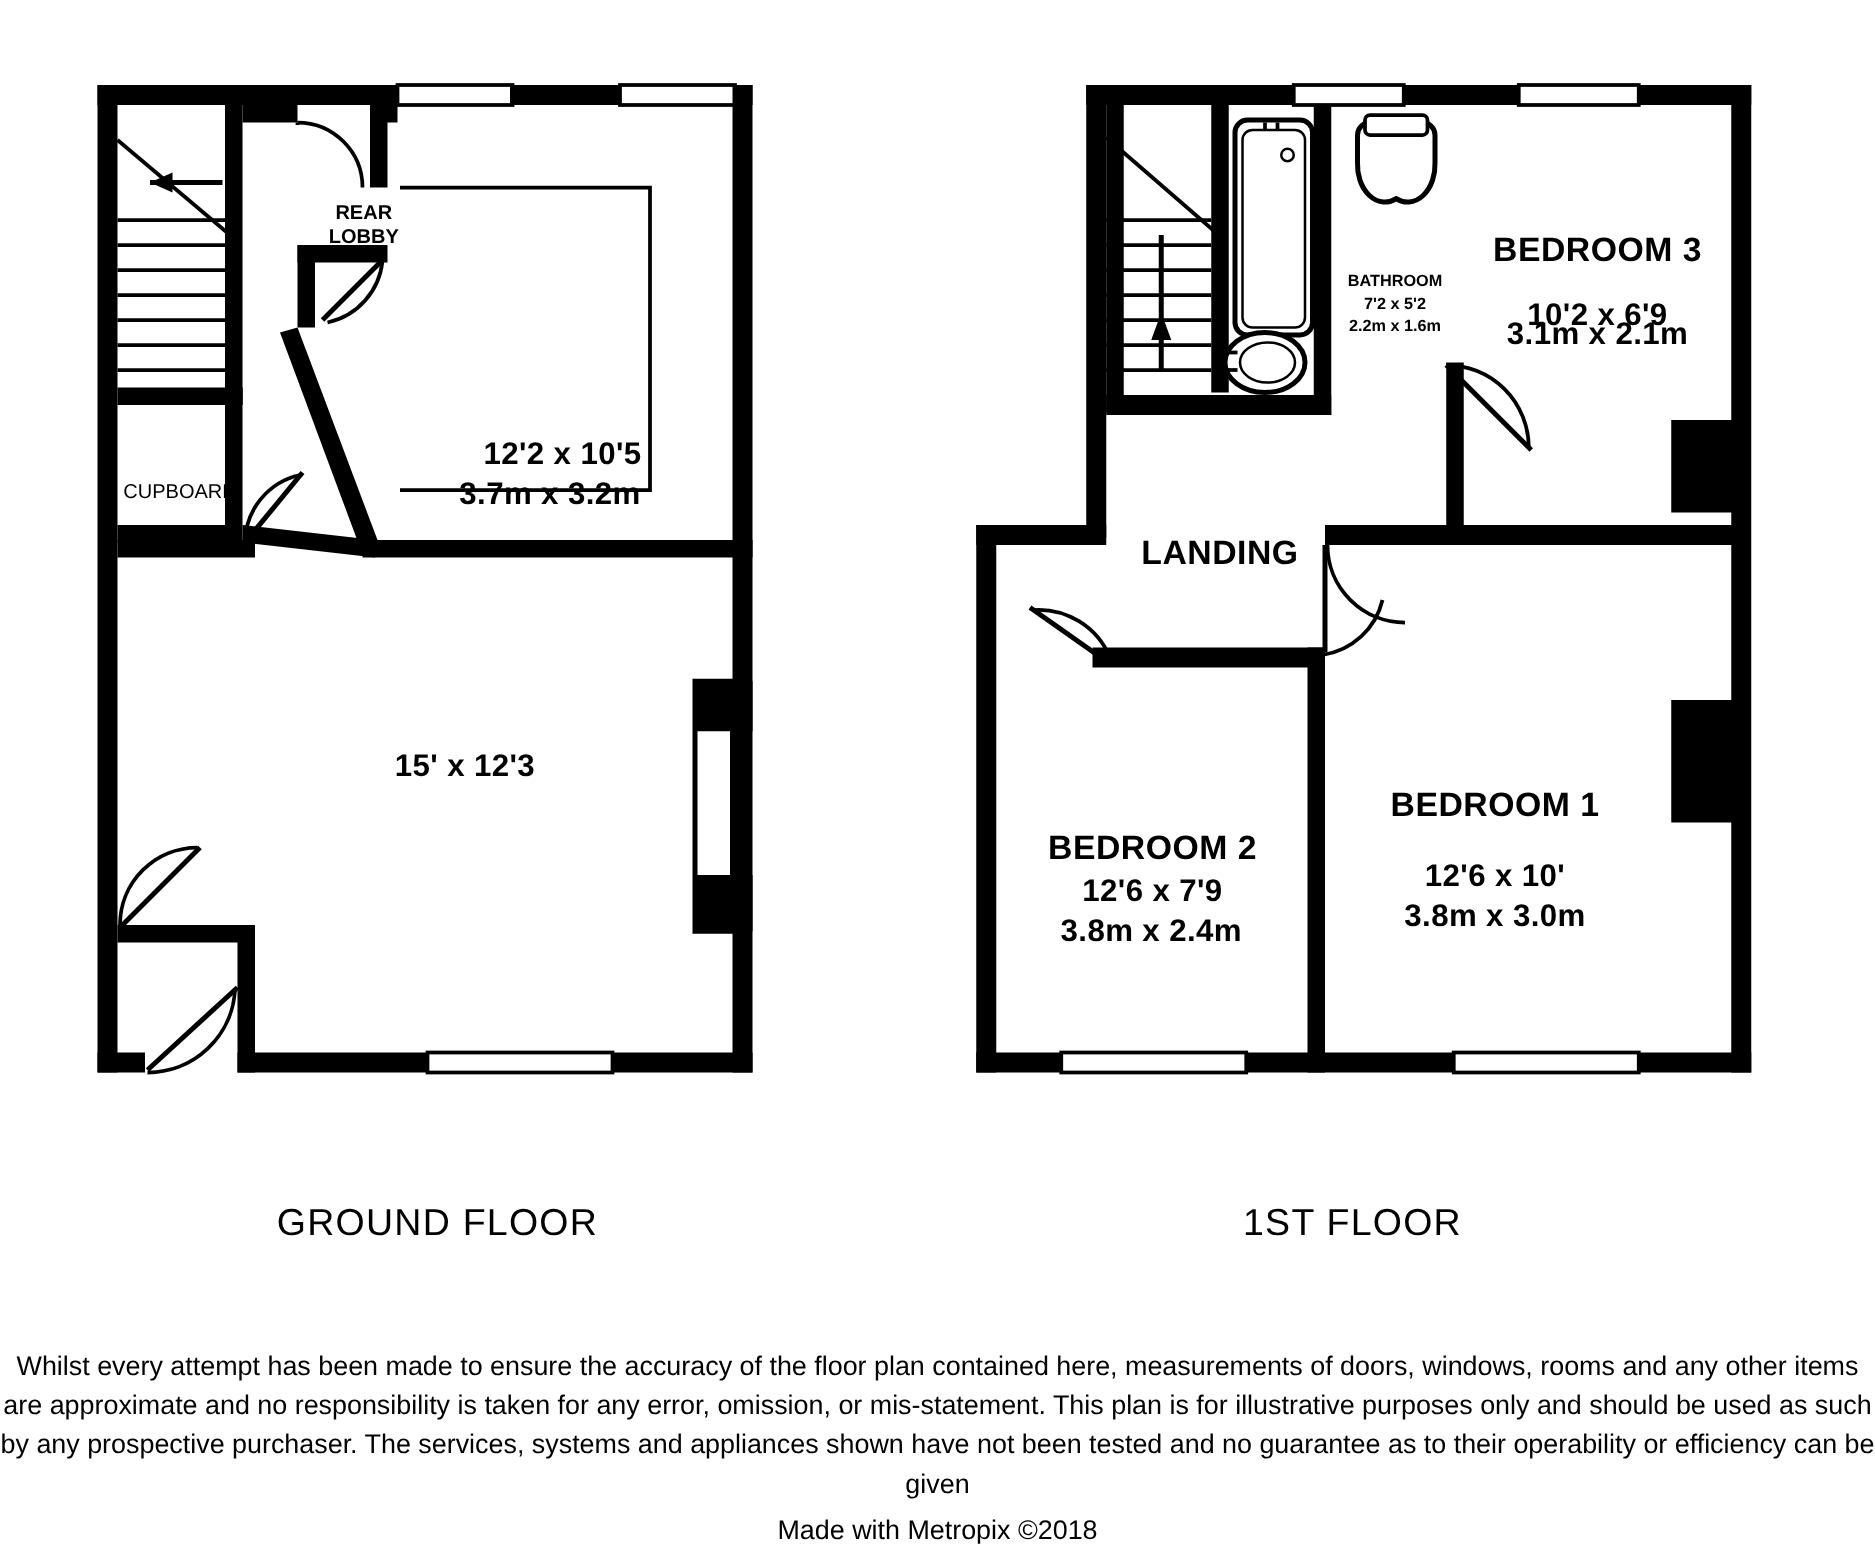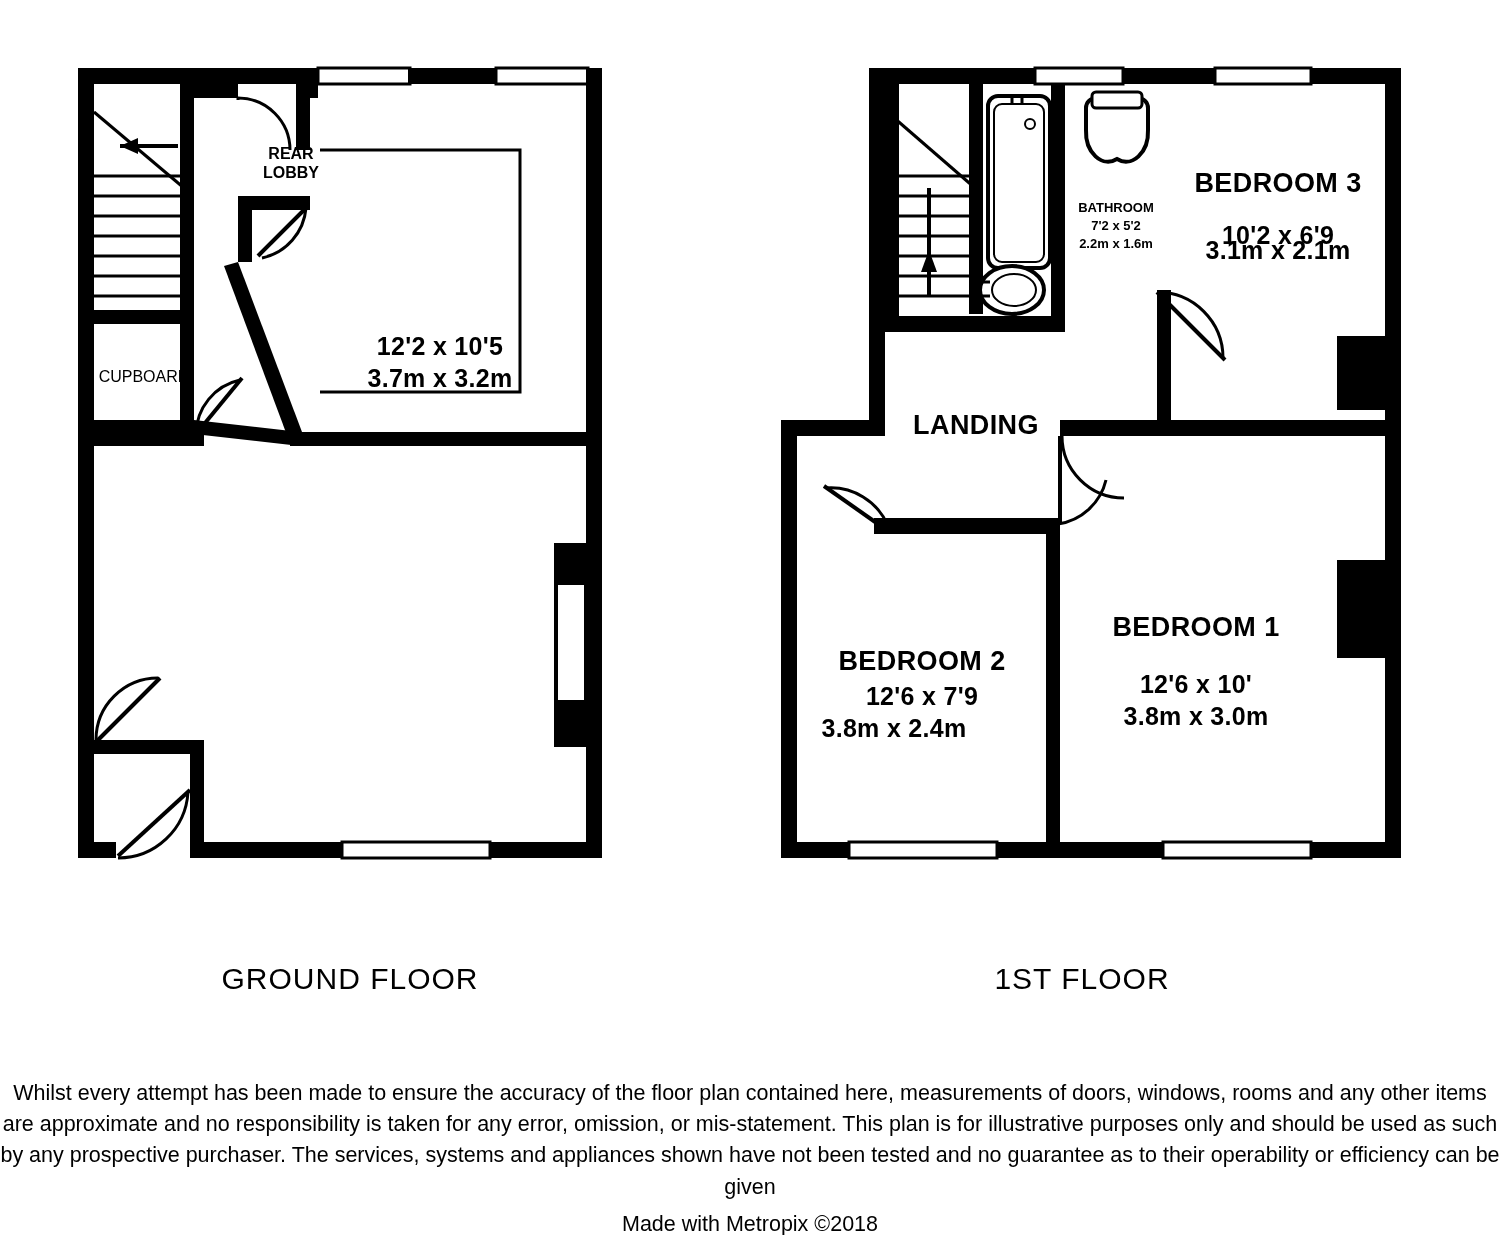--- a/index.html
+++ b/index.html
@@ -27,20 +27,21 @@
     top: 0;
     width: 1500px;
     height: 1235px;
   }
   .lbl {
     position: absolute;
     text-align: center;
     font-weight: bold;
     line-height: 1.18;
     white-space: pre;
+    margin-top: 17px;
   }
   .lbl-room-name {
     font-size: 27px;
     letter-spacing: 0.4px;
   }
   .lbl-room-dim {
     font-size: 25px;
     letter-spacing: 0.3px;
   }
   .lbl-small {
@@ -230,37 +231,38 @@
       <line x1="824" y1="486" x2="878" y2="524" stroke="#000" stroke-width="4"></line>
       <path d="M1058,524 A58,58 0 0 0 1106,480" fill="none" stroke="#000" stroke-width="3"></path>
     </g>
   </svg>
 
   <div class="lbl lbl-small" style="left:236px; top:144px; width:110px;">REAR
 LOBBY</div>
 
   <div class="lbl lbl-cupboard" style="left:84px; top:368px; width:120px;">CUPBOARD</div>
 
-  <div class="lbl lbl-room-dim" style="left:290px; top:332px; width:300px;">12'2 x 10'5</div>
+  <div class="lbl lbl-room-dim" style="left:300px; top:332px; width:300px;">12'2 x 10'5</div>
   <div class="lbl lbl-room-dim" style="left:290px; top:364px; width:300px;">3.7m x 3.2m</div>
 
+  <div class="lbl lbl-room-dim" style="left:222px; top:582px; width:300px;">15' x 12'3</div>
 
   <div class="lbl lbl-tiny" style="left:1058px; top:200px; width:116px;">BATHROOM</div>
   <div class="lbl lbl-tiny" style="left:1058px; top:218px; width:116px;">7'2 x 5'2</div>
   <div class="lbl lbl-tiny" style="left:1058px; top:236px; width:116px;">2.2m x 1.6m</div>
 
   <div class="lbl lbl-room-name" style="left:1128px; top:168px; width:300px;">BEDROOM 3</div>
   <div class="lbl lbl-room-dim" style="left:1128px; top:221px; width:300px;">10'2 x 6'9</div>
   <div class="lbl lbl-room-dim" style="left:1128px; top:236px; width:300px;">3.1m x 2.1m</div>
 
   <div class="lbl lbl-room-name" style="left:826px; top:410px; width:300px;">LANDING</div>
 
   <div class="lbl lbl-room-name" style="left:772px; top:646px; width:300px;">BEDROOM 2</div>
   <div class="lbl lbl-room-dim" style="left:772px; top:682px; width:300px;">12'6 x 7'9</div>
-  <div class="lbl lbl-room-dim" style="left:744px; top:714px; width:300px;">3.8m x 2.4m</div>
+  <div class="lbl lbl-room-dim" style="left:771px; top:714px; width:300px;">3.8m x 2.4m</div>
 
   <div class="lbl lbl-room-name" style="left:1046px; top:612px; width:300px;">BEDROOM 1</div>
   <div class="lbl lbl-room-dim" style="left:1046px; top:670px; width:300px;">12'6 x 10'</div>
   <div class="lbl lbl-room-dim" style="left:1046px; top:702px; width:300px;">3.8m x 3.0m</div>
 
   <div class="floor-title" style="left:190px; top:962px; width:320px;">GROUND FLOOR</div>
   <div class="floor-title" style="left:922px; top:962px; width:320px;">1ST FLOOR</div>
 
   <div class="disclaimer">
     <span>Whilst every attempt has been made to ensure the accuracy of the floor plan contained here, measurements of doors, windows, rooms and any other items are approximate and no responsibility is taken for any error, omission, or mis-statement. This plan is for illustrative purposes only and should be used as such by any prospective purchaser. The services, systems and appliances shown have not been tested and no guarantee as to their operability or efficiency can be given</span>

